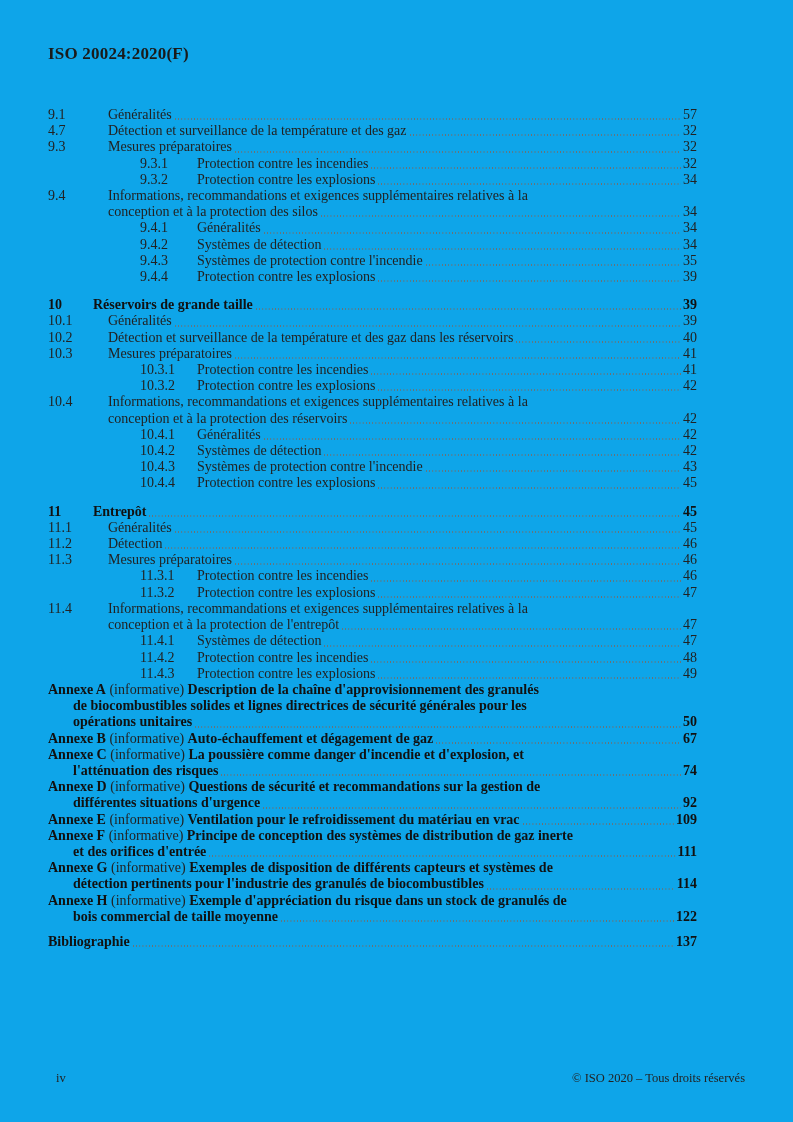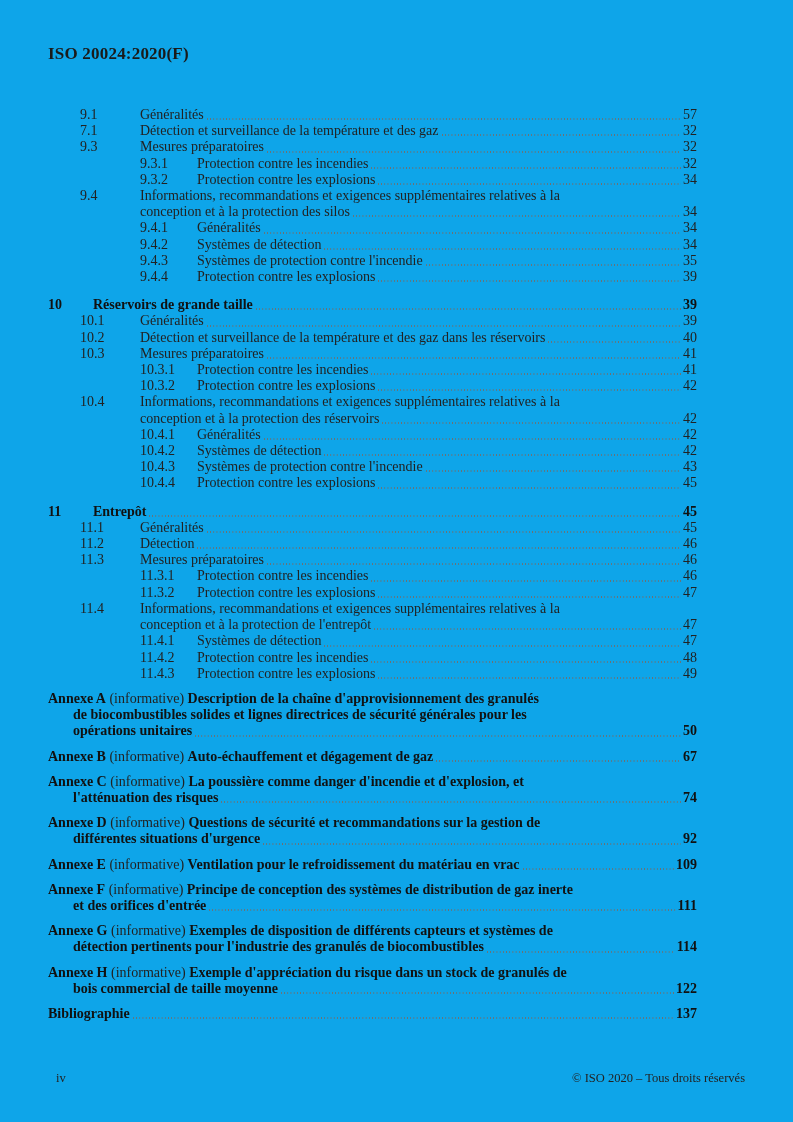--- a/index.html
+++ b/index.html
@@ -23,25 +23,25 @@
   .line .ttext { flex:0 1 auto; }
   .dots { flex:1 1 8px; position:relative; min-width:8px; margin:0 2px 0 3px; }
   .dots::after {
     content:""; position:absolute; left:0; right:0; bottom:3px; height:2px;
     background-image:linear-gradient(to right,#6f6f6f 1.1px,transparent 1.1px);
     background-size:3.2px 2px; background-repeat:repeat-x; background-position:left bottom;
   }
   .pgnum { flex:0 0 auto; }
   .entry.lvl1 { margin-top:12px; font-weight:bold; color:#111; }
   .entry.lvl1 .num { width:45px; }
-  .entry.lvl2 { margin-left:32px; }
+  .entry.lvl2 { }
   .entry.lvl2 .num { width:60px; }
   .entry.lvl3 { margin-left:92px; }
   .entry.lvl3 .num { width:57px; }
-  .entry.annexe { margin-top:9px; font-weight:bold; color:#111; }
+  .entry.annexe { font-weight:bold; color:#111; }
   .entry.annexe .qual { font-weight:normal; color:#222; }
   .line.cont { padding-left:25px; }
   .entry.biblio { margin-top:9px; font-weight:bold; color:#111; }
   .footer {
     position:absolute; top:1071px; left:56px; right:48px;
     display:flex; justify-content:space-between; align-items:baseline;
     font-size:12.5px; color:#222;
   }
 </style>
 </head>
@@ -54,21 +54,21 @@
         <span class="num">9.1</span>
         <span class="body">
           <span class="line">
             <span class="ttext">Généralités</span>
             <span class="dots"></span>
             <span class="pgnum">57</span>
           </span>
         </span>
       </div>
       <div class="entry lvl2">
-        <span class="num">7.1</span>
+        <span class="num">4.7</span>
         <span class="body">
           <span class="line">
             <span class="ttext">Détection et surveillance de la température et des gaz</span>
             <span class="dots"></span>
             <span class="pgnum">32</span>
           </span>
         </span>
       </div>
       <div class="entry lvl2">
         <span class="num">9.3</span>

